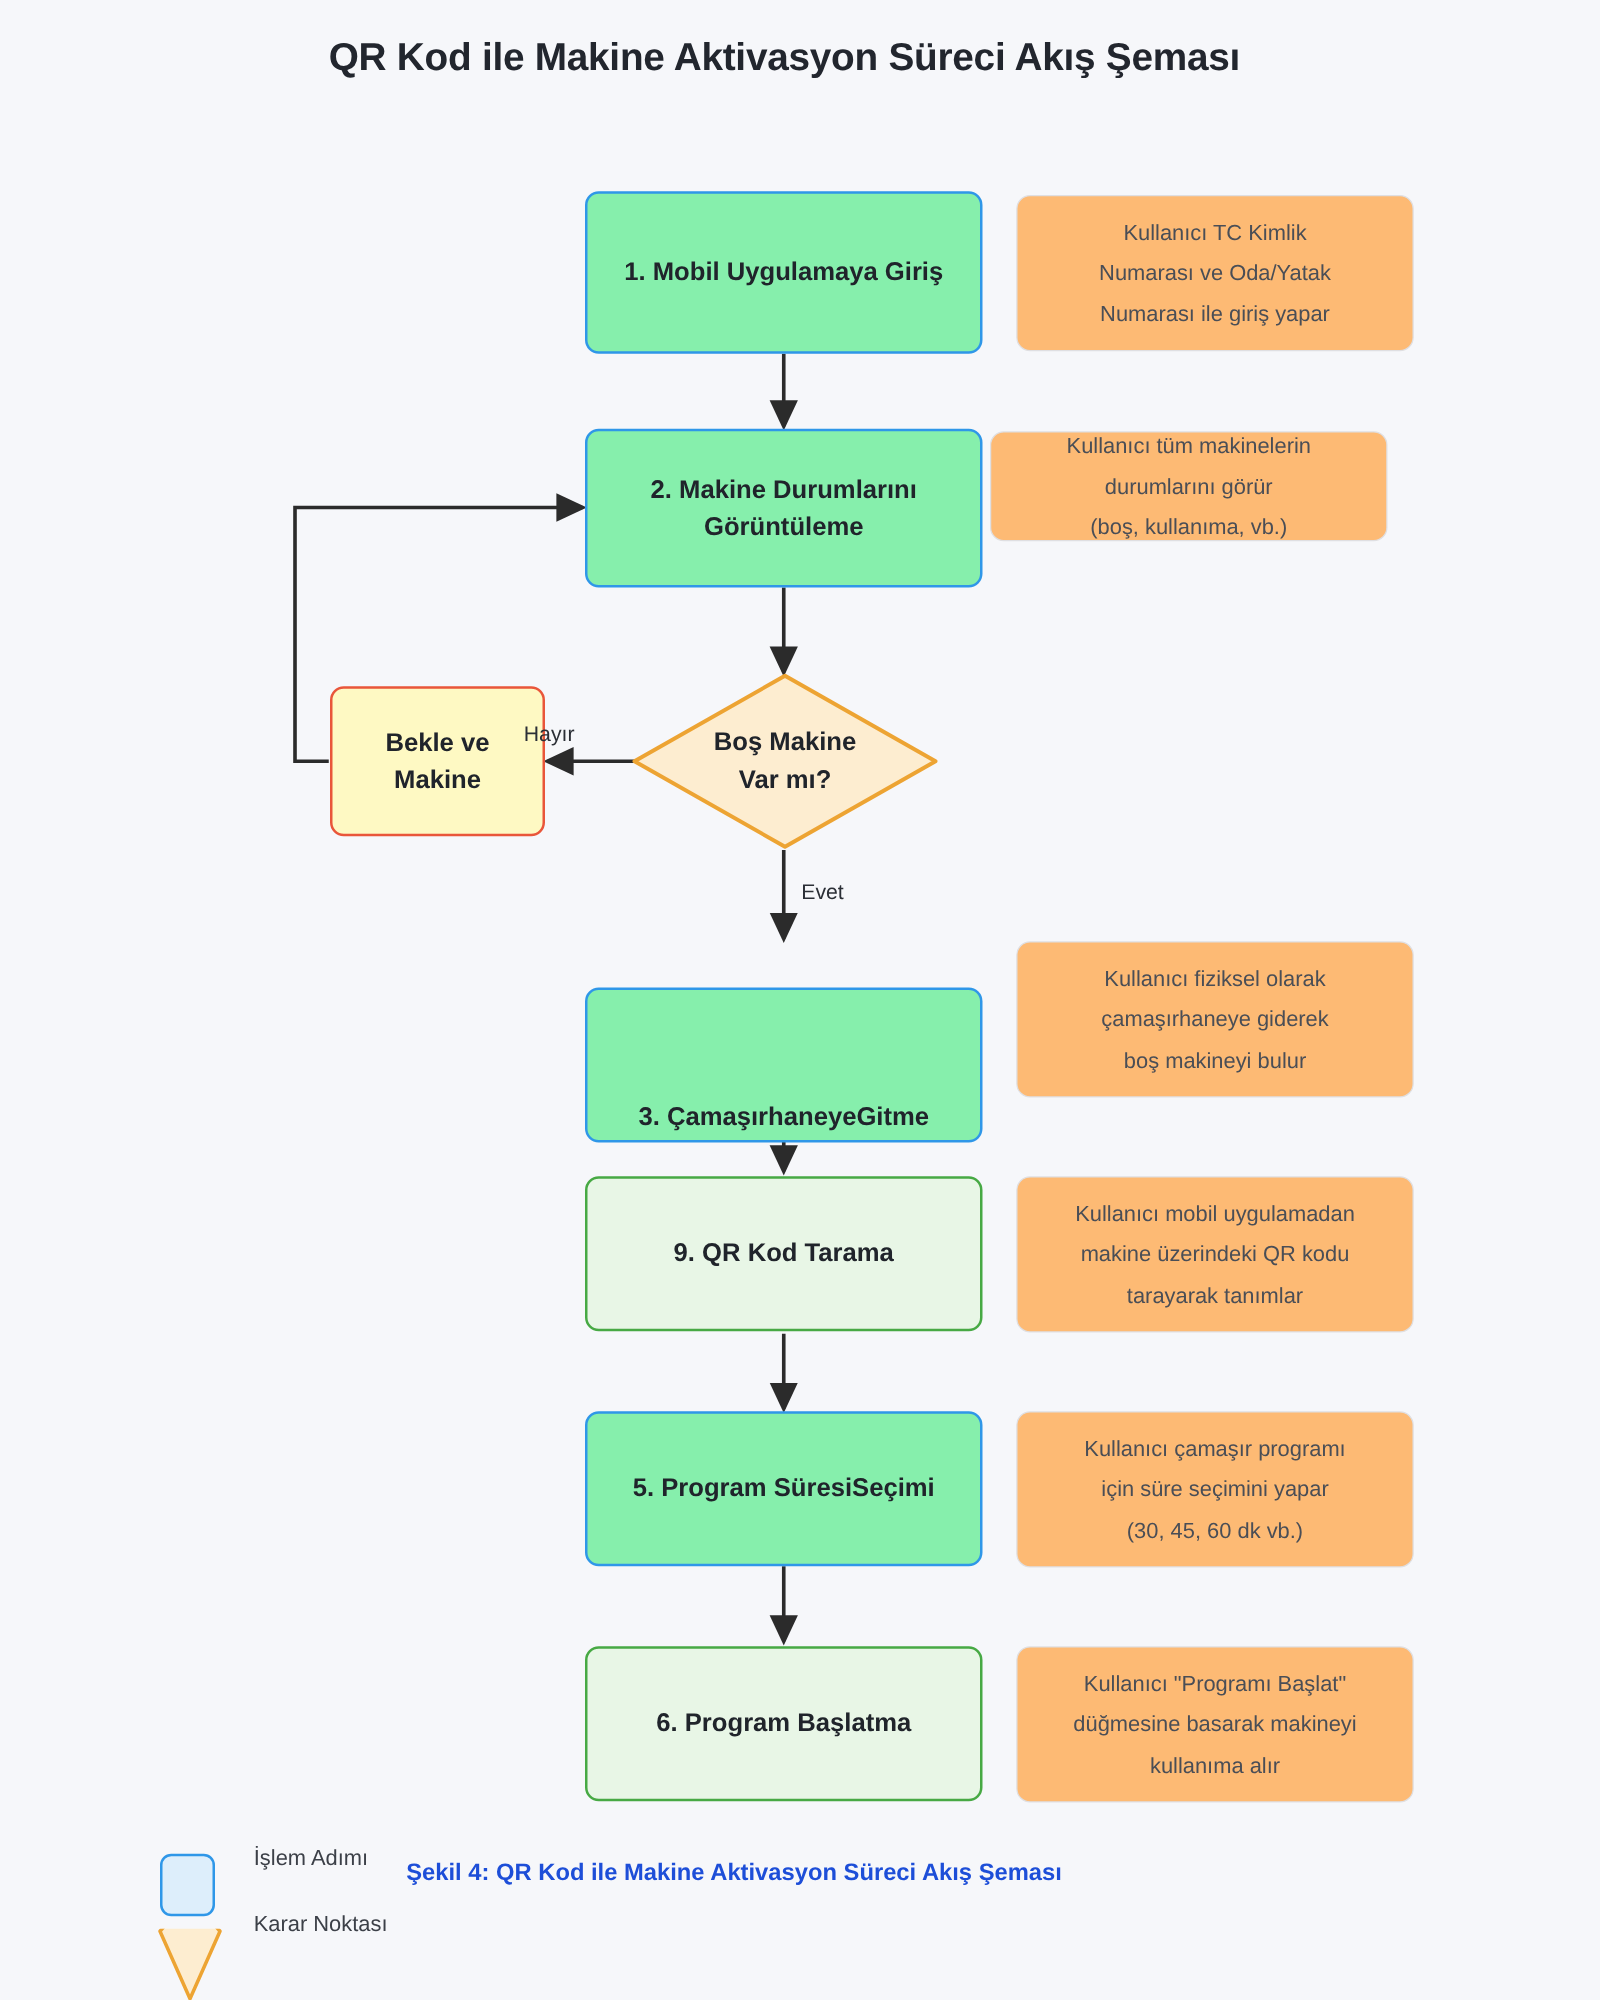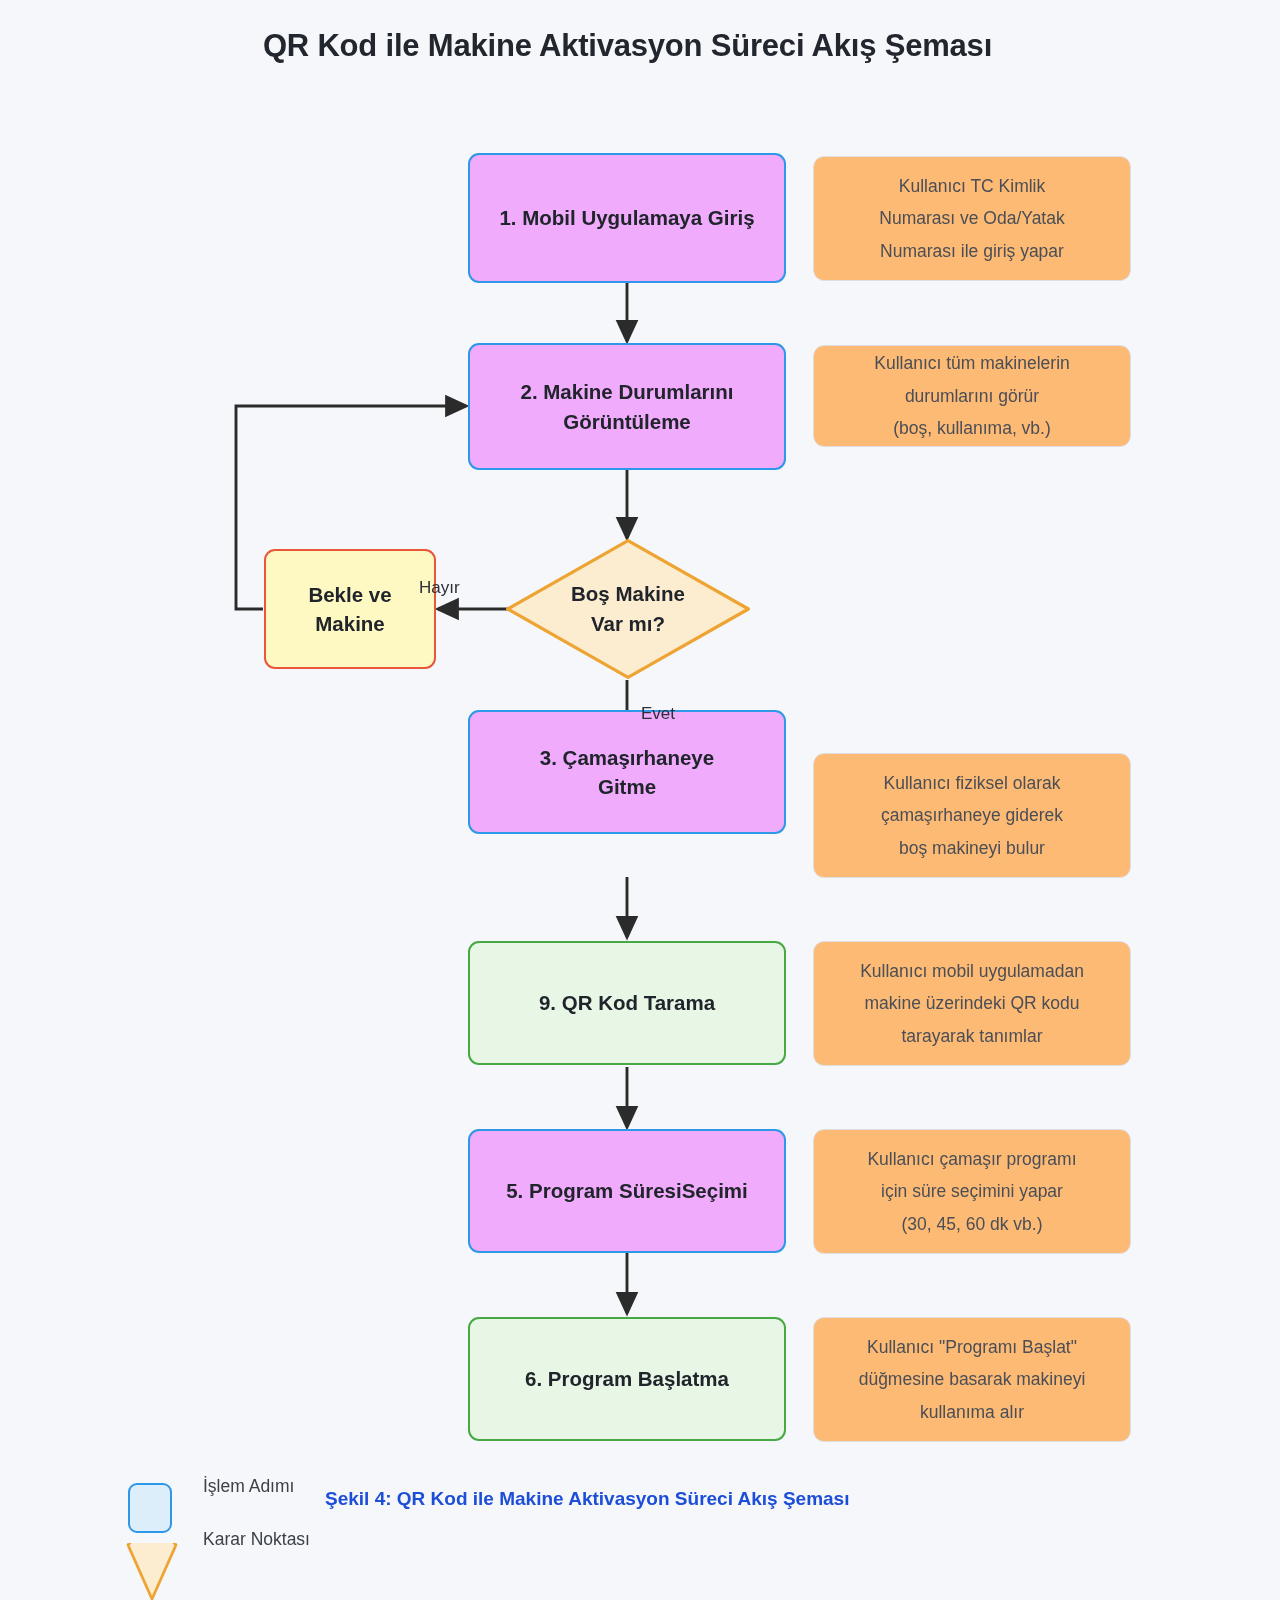--- a/index.html
+++ b/index.html
@@ -45,21 +45,21 @@
     text-align: center;
     font-weight: bold;
     font-size: 20.5px;
     line-height: 1.42;
     color: #20242b;
     border-radius: 11px;
     border-width: 2.6px;
     border-style: solid;
     padding: 4px 10px;
   }
-  .node.blue  { background: #f0abfc; border-color: #2f97e8; }
+  .node.blue  { background: #86efac; border-color: #2f97e8; }
   .node.green { background: #e8f6e6; border-color: #47a944; }
   .node.red   { background: #fef9c3; border-color: #e9563a; }
 
   
   .diamond-wrap {
     position: absolute;
   }
   .diamond-wrap svg { display: block; }
   .diamond-label {
     position: absolute;
@@ -177,21 +177,21 @@
       <span>Boş Makine</span>
       <span>Var mı?</span>
     </div>
   </div>
 
   <div class="node red" style="left:264px; top:549px; width:172px; height:120px; flex-direction:column;">
     <span>Bekle ve</span>
     <span>Makine</span>
   </div>
 
-  <div class="node blue" style="left:468px; top:710px; width:318px; height:124px; flex-direction:column;">
+  <div class="node blue" style="left:468px; top:790px; width:318px; height:124px; flex-direction:row;align-items:flex-end;">
     <span>3. Çamaşırhaneye</span>
     <span>Gitme</span>
   </div>
 
   <div class="node green" style="left:468px; top:941px; width:318px; height:124px;">
     <span>9. QR Kod Tarama</span>
   </div>
 
   <div class="node blue" style="left:468px; top:1129px; width:318px; height:124px; flex-direction:row;">
     <span>5. Program Süresi</span>
@@ -204,21 +204,21 @@
 
   <div class="edge-label" style="left:419px; top:578px;">Hayır</div>
   <div class="edge-label" style="left:641px; top:704px;">Evet</div>
 
   <div class="annotation" style="left:813px; top:156px; width:318px; height:125px;">
     <span>Kullanıcı TC Kimlik</span>
     <span>Numarası ve Oda/Yatak</span>
     <span>Numarası ile giriş yapar</span>
   </div>
 
-  <div class="annotation" style="left:813px; top:345px; width:318px; height:102px;">
+  <div class="annotation" style="left:792px; top:345px; width:318px; height:88px;">
     <span>Kullanıcı tüm makinelerin</span>
     <span>durumlarını görür</span>
     <span>(boş, kullanıma, vb.)</span>
   </div>
 
   <div class="annotation" style="left:813px; top:941px; width:318px; height:125px;">
     <span>Kullanıcı mobil uygulamadan</span>
     <span>makine üzerindeki QR kodu</span>
     <span>tarayarak tanımlar</span>
   </div>

